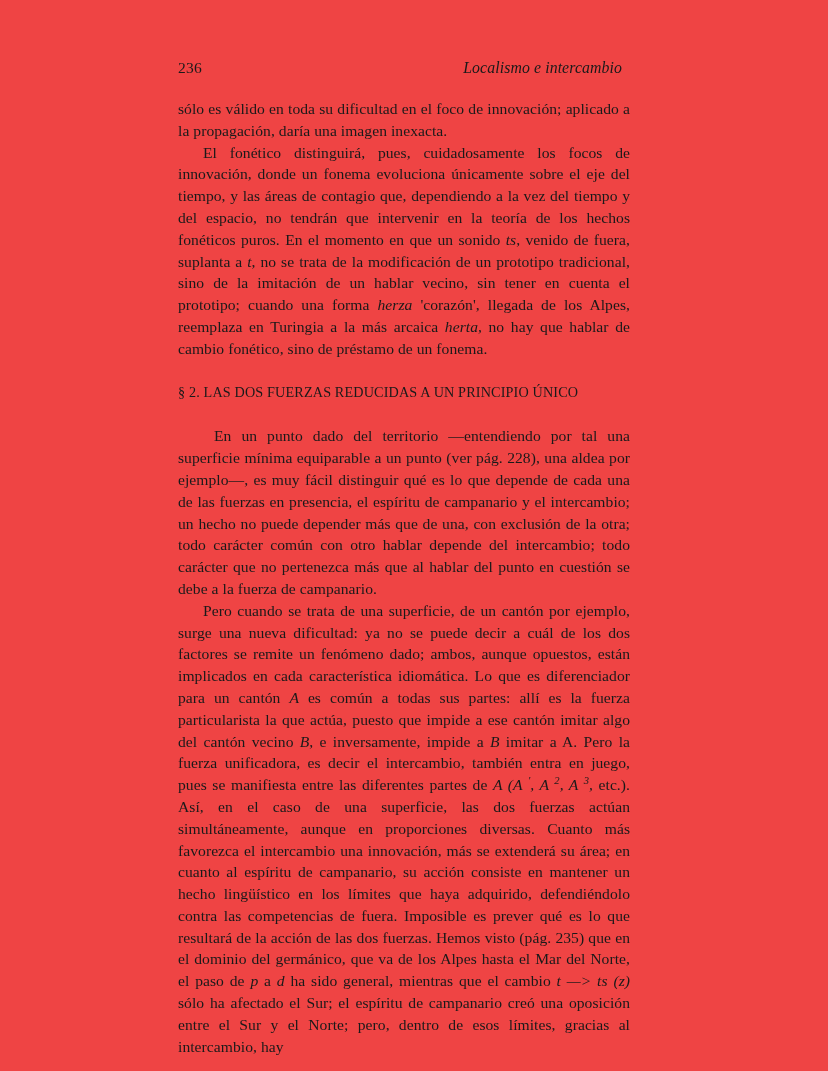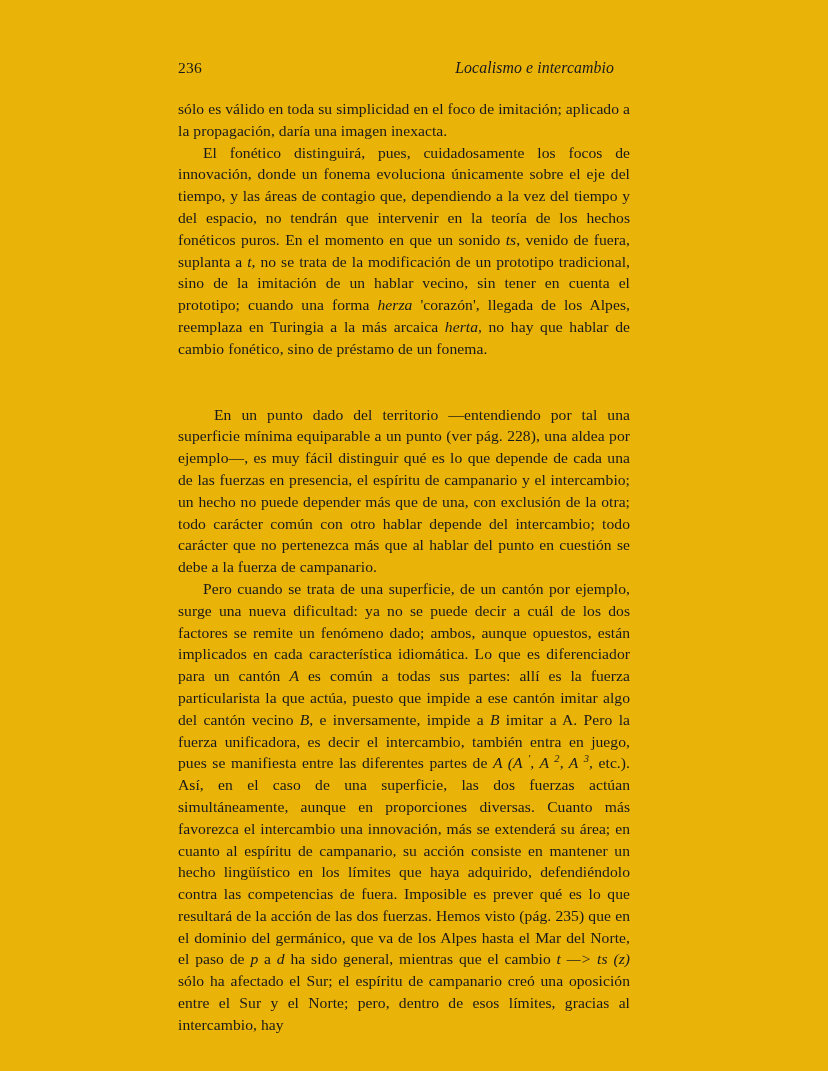--- a/index.html
+++ b/index.html
@@ -4,21 +4,21 @@
 <style>
   html, body {
     margin: 0;
     padding: 0;
     background: #ffffff;
   }
   .page {
     position: relative;
     width: 828px;
     height: 1071px;
-    background: #eab308;
+    background: #ef4444;
     overflow: hidden;
     font-family: "Liberation Serif", "DejaVu Serif", serif;
     color: #1a1a1a;
   }
   .content {
     position: absolute;
     left: 178px;
     top: 0;
     width: 452px;
   }
@@ -31,21 +31,21 @@
   }
   .folio {
     position: absolute;
     left: 0;
     top: 0;
     font-size: 15.5px;
     letter-spacing: 0.2px;
   }
   .head-title {
     position: absolute;
-    right: 16px;
+    right: 8px;
     top: 0;
     font-style: italic;
     font-size: 15.8px;
     letter-spacing: 0.1px;
     white-space: nowrap;
   }
   .body-block {
     margin-top: 10px;
   }
   p.para {
@@ -86,26 +86,27 @@
 <div class="page">
   <div class="content">
 
     <div class="running-head">
       <span class="folio">236</span>
       <span class="head-title">Localismo e intercambio</span>
     </div>
 
     <div class="body-block">
 
-      <p class="para noindent"><span>sólo es válido en toda su simplicidad en el foco de imitación; aplicado a la propagación, daría una imagen inexacta.</span></p>
+      <p class="para noindent"><span>sólo es válido en toda su dificultad en el foco de innovación; aplicado a la propagación, daría una imagen inexacta.</span></p>
 
       <p class="para indent"><span>El fonético distinguirá, pues, cuidadosamente los focos de innovación, donde un fonema evoluciona únicamente sobre el eje del tiempo, y las áreas de contagio que, dependiendo a la vez del tiempo y del espacio, no tendrán que intervenir en la teoría de los hechos fonéticos puros. En el momento en que un sonido </span><i>ts</i><span>, venido de fuera, suplanta a </span><i>t</i><span>, no se trata de la modificación de un prototipo tradicional, sino de la imitación de un hablar vecino, sin tener en cuenta el prototipo; cuando una forma </span><i>herza</i><span> 'corazón', llegada de los Alpes, reemplaza en Turingia a la más arcaica </span><i>herta,</i><span> no hay que hablar de cambio fonético, sino de préstamo de un fonema.</span></p>
 
       <div class="gap-before-section"></div>
 
+      <h2 class="section">§ 2. LAS DOS FUERZAS REDUCIDAS A UN PRINCIPIO ÚNICO</h2>
 
       <div class="gap-after-section"></div>
 
       <p class="para bigindent"><span>En un punto dado del territorio —entendiendo por tal una superficie mínima equiparable a un punto (ver pág. 228), una aldea por ejemplo—, es muy fácil distinguir qué es lo que depende de cada una de las fuerzas en presencia, el espíritu de campanario y el intercambio; un hecho no puede depender más que de una, con exclusión de la otra; todo carácter común con otro hablar depende del intercambio; todo carácter que no pertenezca más que al hablar del punto en cuestión se debe a la fuerza de campanario.</span></p>
 
       <p class="para indent"><span>Pero cuando se trata de una superficie, de un cantón por ejemplo, surge una nueva dificultad: ya no se puede decir a cuál de los dos factores se remite un fenómeno dado; ambos, aunque opuestos, están implicados en cada característica idiomática. Lo que es diferenciador para un cantón </span><i>A</i><span> es común a todas sus partes: allí es la fuerza particularista la que actúa, puesto que impide a ese cantón imitar algo del cantón vecino </span><i>B</i><span>, e inversamente, impide a </span><i>B</i><span> imitar a A. Pero la fuerza unificadora, es decir el intercambio, también entra en juego, pues se manifiesta entre las diferentes partes de </span><i>A (A </i><sup>'</sup><i>, A </i><sup>2</sup><i>, A </i><sup>3</sup><i>,</i><span> etc.). Así, en el caso de una superficie, las dos fuerzas actúan simultáneamente, aunque en proporciones diversas. Cuanto más favorezca el intercambio una innovación, más se extenderá su área; en cuanto al espíritu de campanario, su acción consiste en mantener un hecho lingüístico en los límites que haya adquirido, defendiéndolo contra las competencias de fuera. Imposible es prever qué es lo que resultará de la acción de las dos fuerzas. Hemos visto (pág. 235) que en el dominio del germánico, que va de los Alpes hasta el Mar del Norte, el paso de </span><i>p</i><span> a </span><i>d</i><span> ha sido general, mientras que el cambio </span><i>t —&gt; ts (z)</i><span> sólo ha afectado el Sur; el espíritu de campanario creó una oposición entre el Sur y el Norte; pero, dentro de esos límites, gracias al intercambio, hay</span></p>
 
     </div>
   </div>
 </div>

